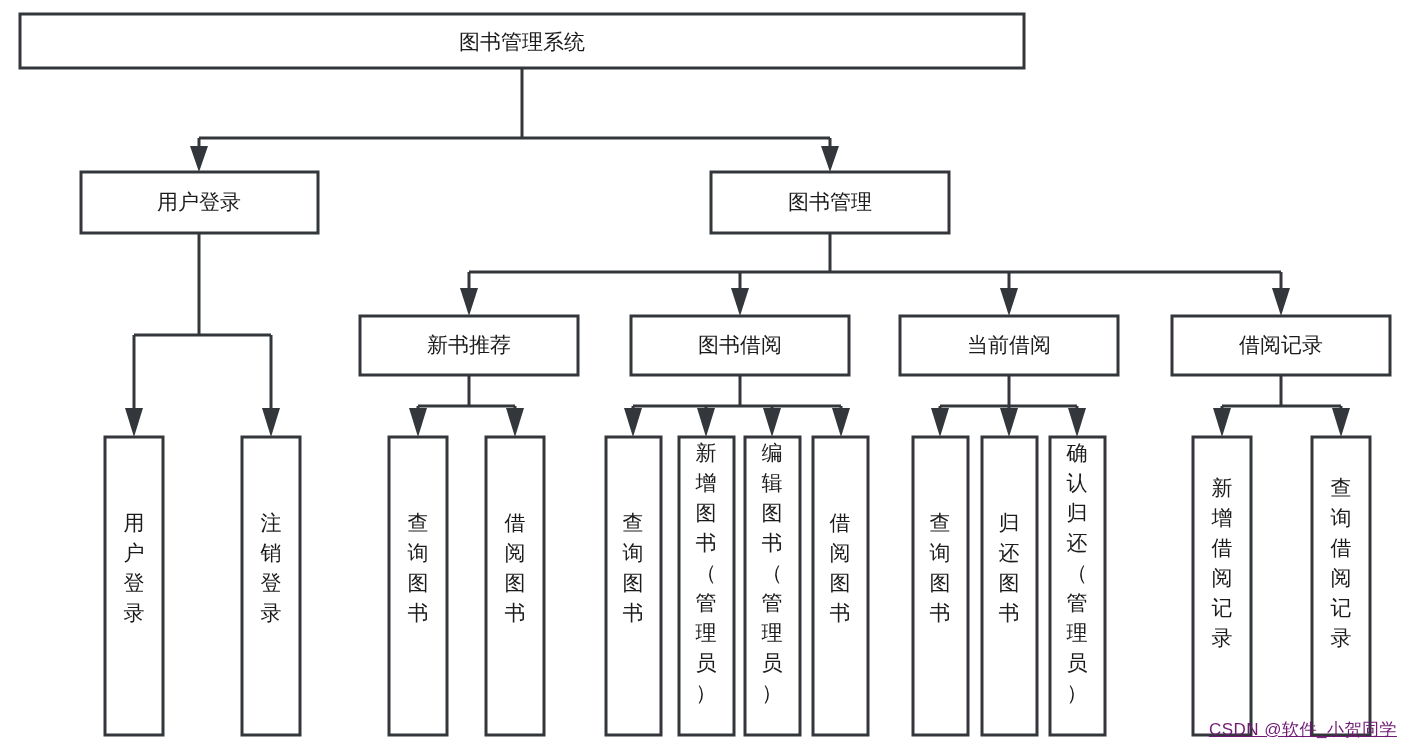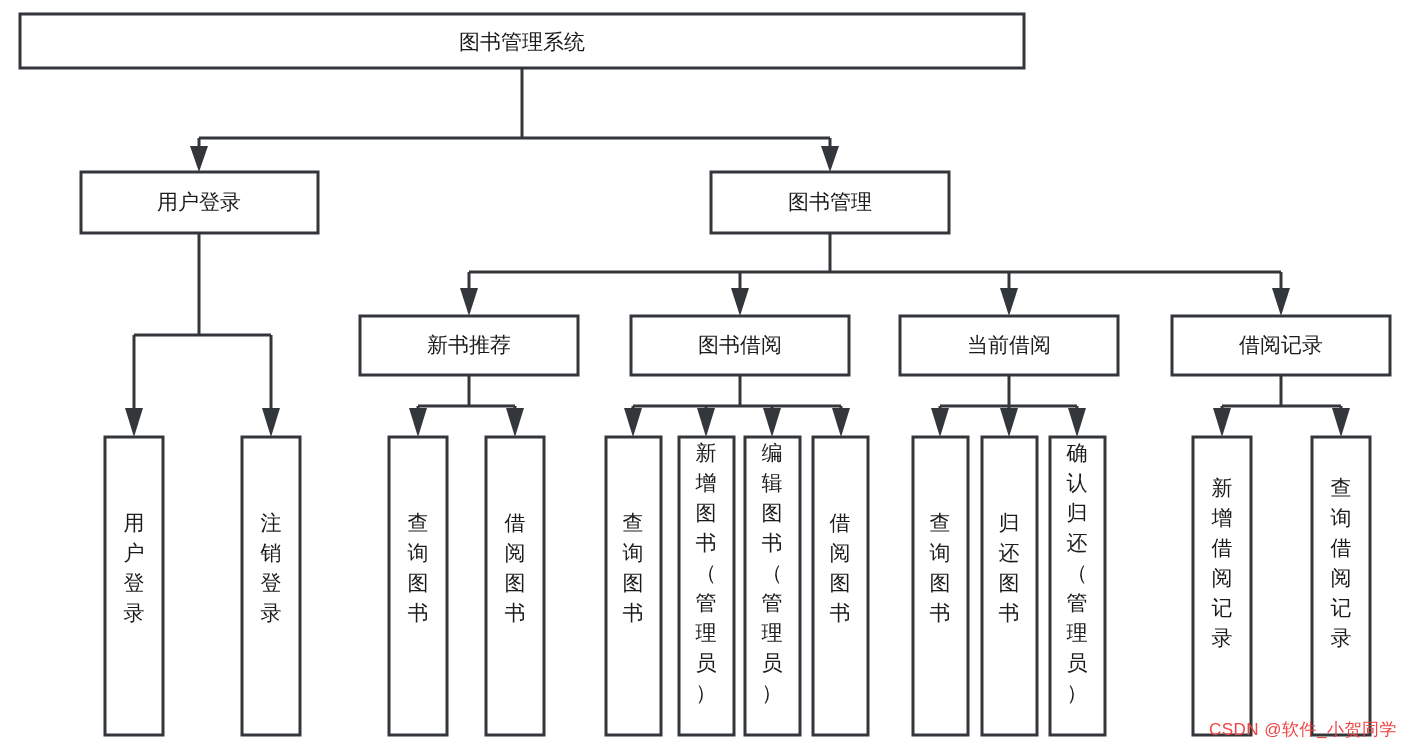--- a/index.html
+++ b/index.html
@@ -51,24 +51,25 @@
     fill: #1b1b1b;
     font-size: 21px;
     text-anchor: middle;
   }
   .watermark {
     position: absolute;
     right: 8px;
     bottom: 6px;
     font-family: "Liberation Sans", "DejaVu Sans", sans-serif;
     font-size: 17px;
-    color: #ef4444;
+    color: #701a75;
     letter-spacing: 0.5px;
     white-space: nowrap;
     pointer-events: none;
+    text-decoration: underline;
   }
 </style>
 </head>
 <body>
 
 <div id="diagram-root">
 
   <svg class="flow" viewBox="0 0 1405 747" xmlns="http://www.w3.org/2000/svg">
 
     <g>

